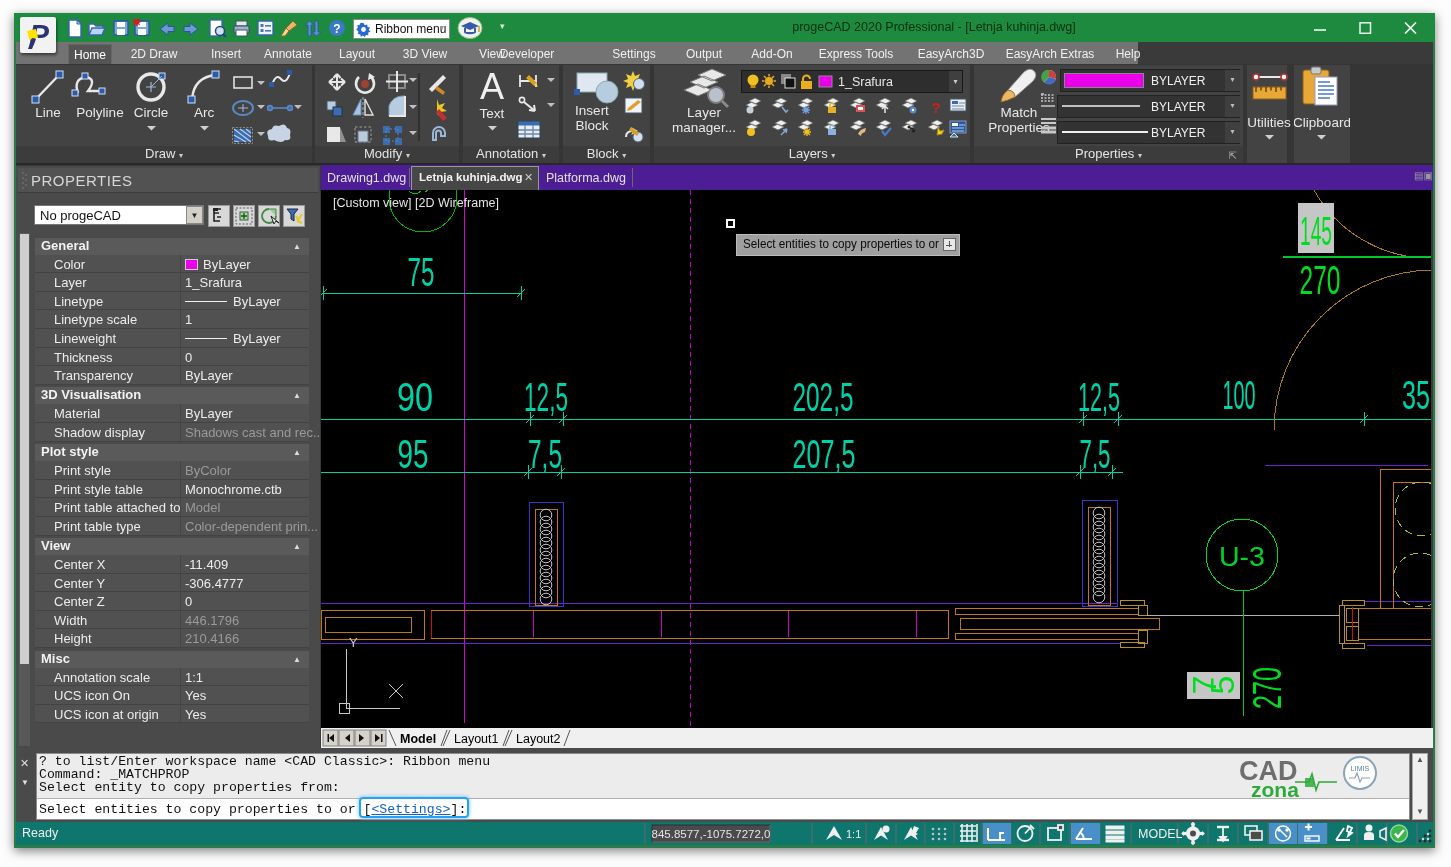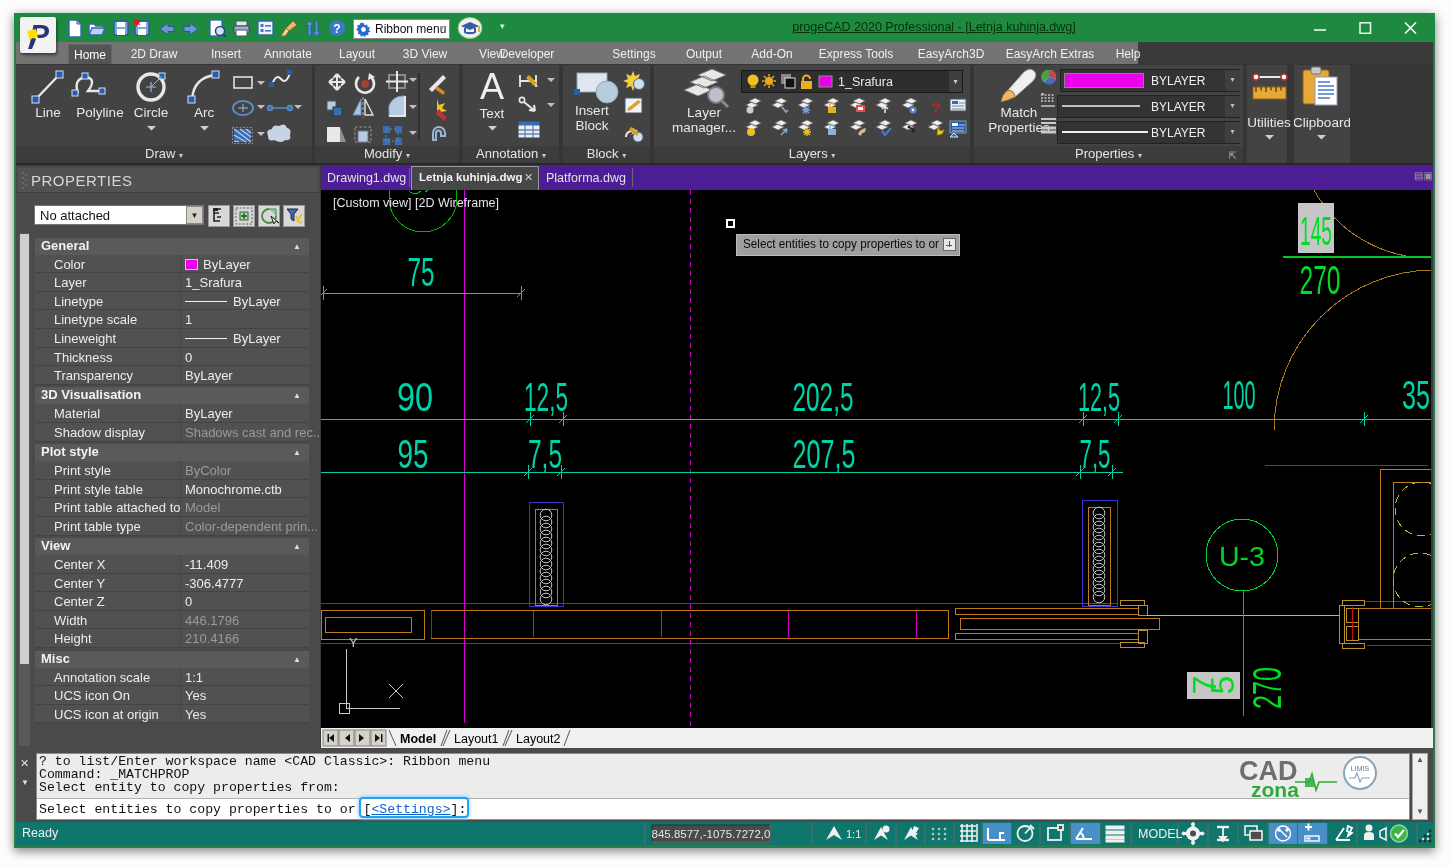--- a/index.html
+++ b/index.html
@@ -4,21 +4,21 @@
 <style>
 * { margin:0; padding:0; box-sizing:border-box; }
 html,body { width:1451px; height:867px; background:#fdfdfd; font-family:"Liberation Sans",sans-serif; overflow:hidden; }
 .abs { position:absolute; }
 #win { position:absolute; left:14px; top:13px; width:1421px; height:835px; background:#3a3a3a; box-shadow:0 3px 10px rgba(0,0,0,.5); }
 #titlebar { position:absolute; left:0; top:0; width:1421px; height:29px; background:#1d8a3f; }
 #winborder-l { position:absolute; left:0; top:29px; width:2px; height:806px; background:#2a7a4a; z-index:50;}
 #winborder-r { position:absolute; left:1419px; top:29px; width:2px; height:806px; background:#2a7a4a; z-index:50;}
 #winborder-b { position:absolute; left:0; top:832px; width:1421px; height:3px; background:#2a7a4a; z-index:50;}
 #logo { position:absolute; left:6px; top:4px; width:36px; height:36px; background:#f2f2f2; border-radius:2px; box-shadow:1px 2px 3px rgba(0,0,0,.5); z-index:60; }
-#title-text { position:absolute; left:700px; top:7px; width:440px; text-align:center; font-size:12.5px; color:#07300f;text-decoration:underline; }
+#title-text { position:absolute; left:700px; top:7px; width:440px; text-align:center; font-size:12.5px; color:#07300f; }
 #menubar { position:absolute; left:0; top:29px; width:1124px; height:22px; background:#737373; }
 .mtab { position:absolute; top:2px; height:20px; line-height:20px; color:#f0f0f0; font-size:12px; text-align:center; white-space:nowrap; }
 .mtab.active { background:#555555; border:1px solid #666; border-bottom:none; color:#fff; }
 #ribbon { position:absolute; left:0; top:51px; width:1421px; height:101px; background:#353535; border-bottom:2px solid #282828; }
 .rpanel { position:absolute; top:1px; height:98px; background:#434343; }
 .rpanel .plabel { position:absolute; left:0; bottom:0; width:100%; height:17px; background:#3c3c3c; color:#e4e4e4; font-size:13px; text-align:center; line-height:16px; }
 .rpanel .plabel .dar { font-size:8px; color:#cccccc; }
 #main { position:absolute; left:0; top:152px; width:1421px; height:583px; background:#3a3a3a; }
 #palette { position:absolute; left:2px; top:153px; width:304px; height:582px; background:#4a4a4a; }
 #docbar { position:absolute; left:307px; top:152px; width:1112px; height:25px; background:#4c1d95; }
@@ -551,21 +551,21 @@
             <circle cx="5" cy="4" r="1"></circle>
             <circle cx="2" cy="7" r="1"></circle>
             <circle cx="5" cy="9" r="1"></circle>
             <circle cx="2" cy="12" r="1"></circle>
             <circle cx="5" cy="14" r="1"></circle>
             <circle cx="2" cy="17" r="1"></circle>
           </g>
         </svg>
     </div>
     <div class="abs" style="left:18px;top:39px;width:170px;height:20px;background:#fff;border:1px solid #777;">
-      <span class="abs" style="left:5px;top:2px;font-size:13px;color:#111;">No attached</span>
+      <span class="abs" style="left:5px;top:2px;font-size:13px;color:#111;">No progeCAD</span>
       <div class="abs" style="left:151px;top:0px;width:17px;height:18px;background:#d4d0c8;border:1px solid #888;text-align:center;"><span style="font-size:8px;color:#222;position:relative;top:-3px;">▼</span></div>
     </div>
     <div class="abs" style="left:192px;top:39px;width:22px;height:22px;background:#d8d8d8;border:1px solid #999;"><svg width="20" height="20" viewBox="0 0 20 20">
           <path d="M5 3 v12 h6 M5 7 h5 M8 3 h4 M8 11 h4" stroke="#222" stroke-width="1.6" fill="none"></path>
           <path d="M4 2 h5 v3 h-5z" fill="#222"></path>
         </svg></div>
     <div class="abs" style="left:217px;top:39px;width:22px;height:22px;background:#d8d8d8;border:1px solid #999;"><svg width="20" height="20" viewBox="0 0 20 20">
           <rect x="2" y="2" width="16" height="16" fill="none" stroke="#556" stroke-dasharray="2 1.6"></rect>
           <rect x="6" y="6" width="8" height="8" fill="#b8d0b8" stroke="#363"></rect>
           <path d="M10 7 v6 M7 10 h6" stroke="#060" stroke-width="1.4"></path>

